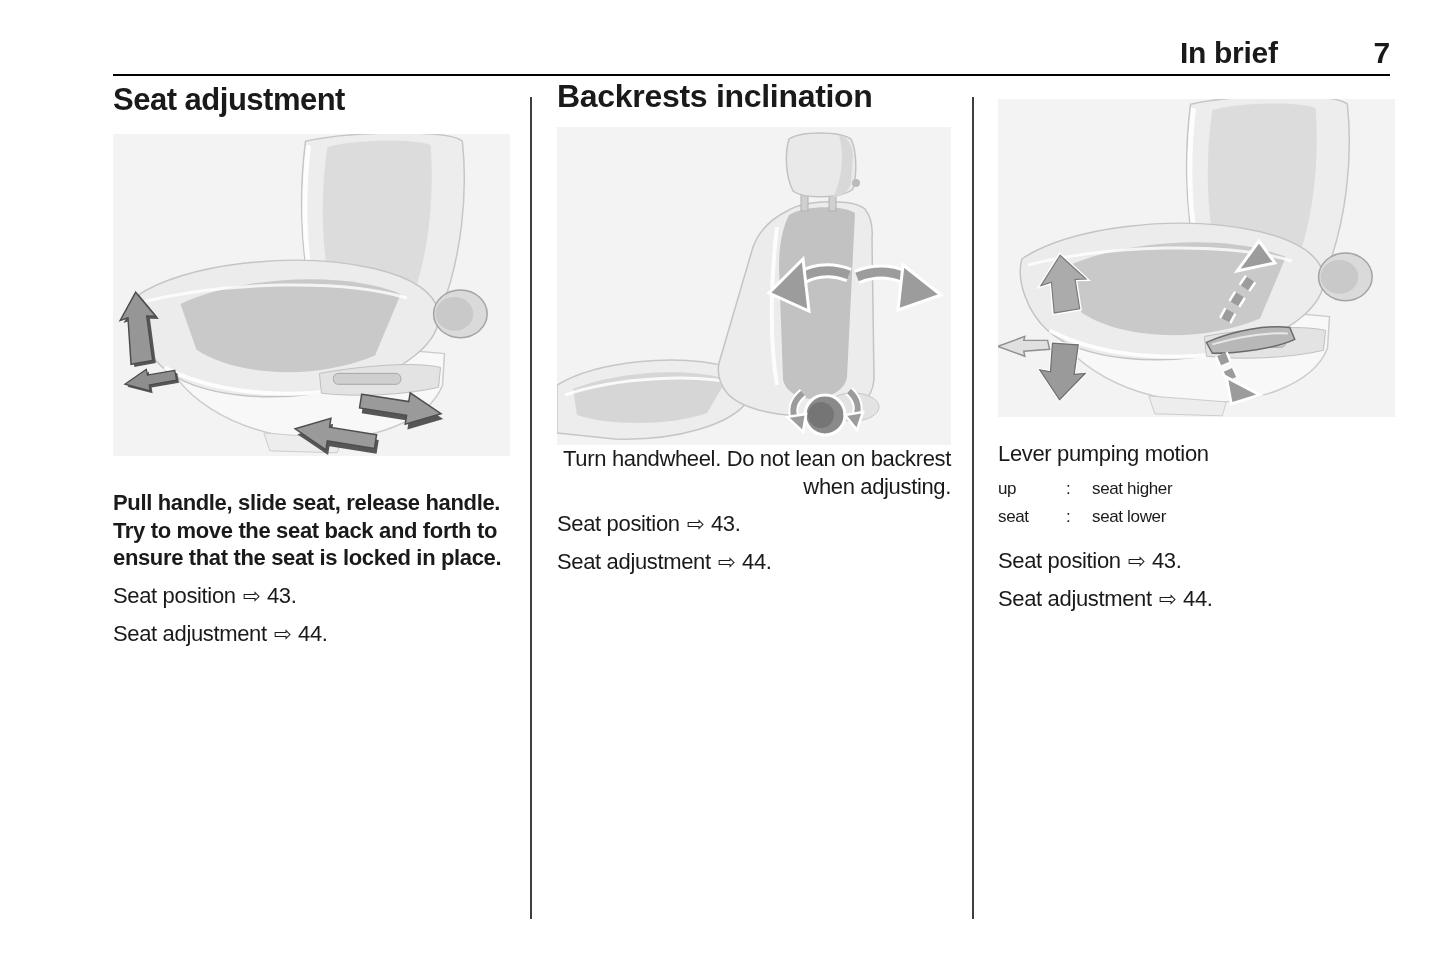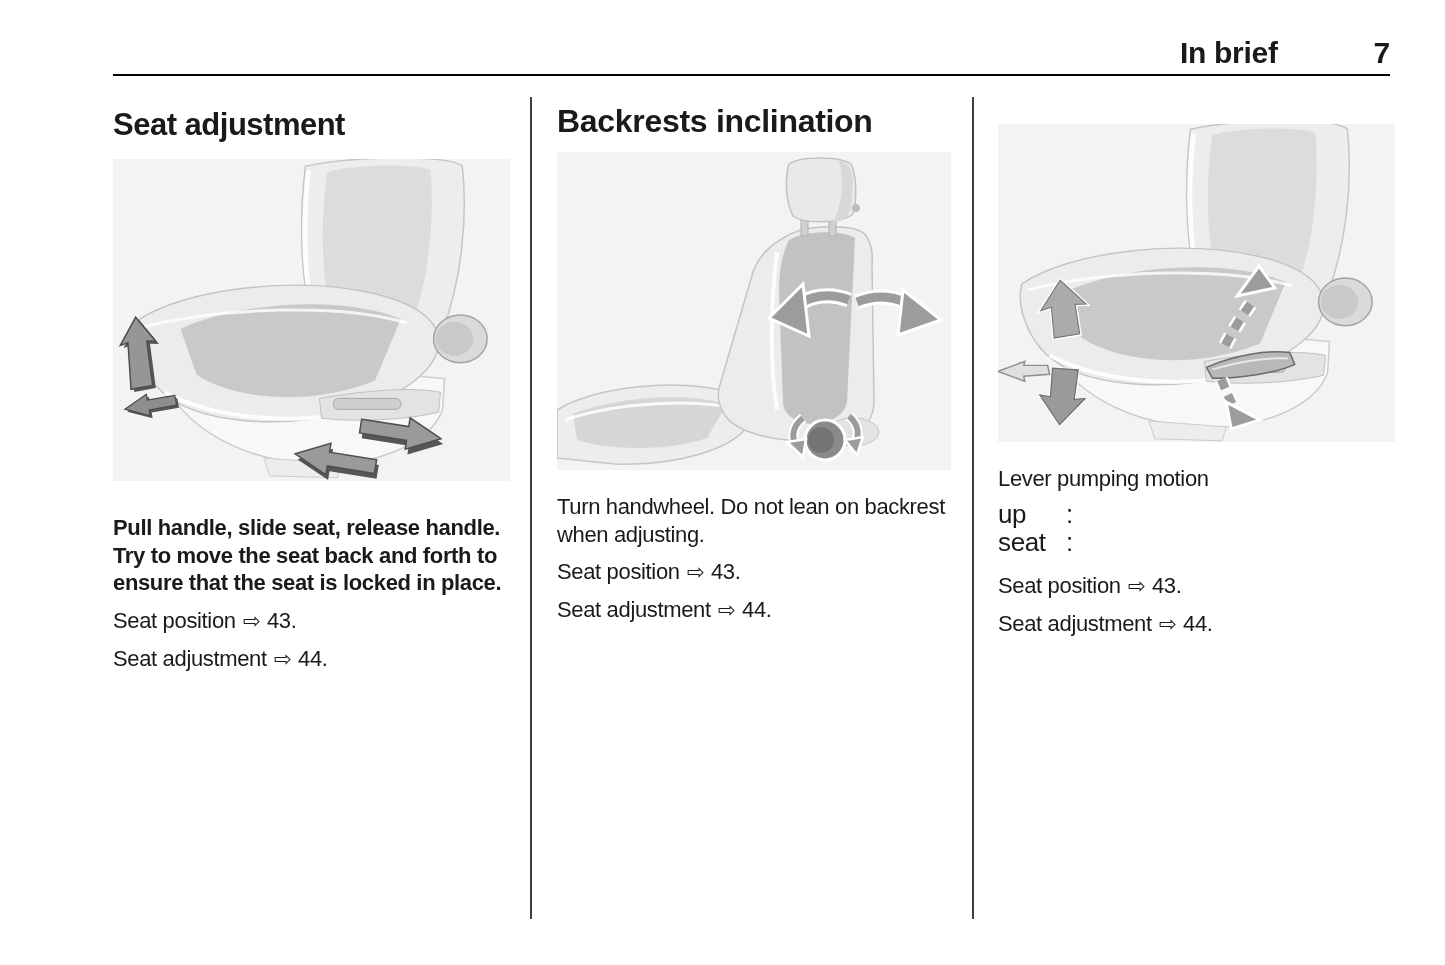--- a/index.html
+++ b/index.html
@@ -10,39 +10,39 @@
   }
   .header-line{
     position:absolute;left:113px;top:36px;width:1277px;
     display:flex;justify-content:flex-end;align-items:center;
     font-size:30px;font-weight:bold;letter-spacing:-0.3px;
   }
   .header-line .pagenum{margin-left:96px;}
   .header-rule{position:absolute;left:113px;top:74px;width:1277px;height:2px;background:#000;}
   .vdiv{position:absolute;top:97px;height:822px;width:2px;background:#3f3f3f;}
   #vdiv1{left:530px;} #vdiv2{left:972px;}
-  .col{position:absolute;top:107px;}
+  .col{position:absolute;top:82px;}
   #col1{left:113px;width:397px;}
   #col2{left:557px;width:394px;}
   #col3{left:998px;width:397px;}
   h1,h2,p{margin:0;}
   h1{font-size:31px;line-height:36px;letter-spacing:-0.5px;}
   h2{font-size:32px;line-height:28px;letter-spacing:-0.3px;}
   #col1 h2{margin-top:20px;}
   .illus{margin:0;line-height:0;background:#f3f3f3;}
   #col1 .illus{margin-top:16px;}
   #col2 .illus,#col3 .illus{margin-top:17px;}
   .body{font-size:22px;line-height:27.5px;letter-spacing:-0.35px;}
   #col1 .body{margin-top:33px;font-weight:bold;}
-  #col2 .body{margin-top:23px;}
+  #col2 .body{text-align:right;}
   #col3 .body{margin-top:23px;}
   .ref{font-size:22px;line-height:27px;letter-spacing:-0.35px;margin-top:10px;}
   #col2 .ref:first-of-type{margin-top:12px;}
   .ref .arr{padding:0 7px;font-family:"DejaVu Sans",sans-serif;font-size:21px;}
-  .defs{margin-top:7px;font-size:26px;line-height:28px;letter-spacing:-0.35px;}
+  .defs{margin-top:7px;font-size:17px;line-height:28px;letter-spacing:-0.35px;}
   .defrow{display:grid;grid-template-columns:68px 26px auto;}
   #col3 .ref.first{margin-top:16px;}
 </style>
 </head>
 <body>
 
 <svg width="0" height="0" style="position:absolute">
   <defs>
     <g id="seat34">
 
@@ -195,24 +195,26 @@
         <path d="M225,258 C229,268 233,277 237,285" stroke="#9c9c9c" stroke-width="9" stroke-dasharray="10 7" fill="none"></path>
         <polygon points="230,281 264,299 235,308" fill="#9c9c9c" stroke="#ffffff" stroke-width="3"></polygon>
       </g>
     </svg>
   </figure>
   <p class="body">Lever pumping motion</p>
   <div class="defs">
     <div class="defrow">
       <span>up</span>
       <span>:</span>
+      <span>seat higher</span>
     </div>
     <div class="defrow">
       <span>seat</span>
       <span>:</span>
+      <span>seat lower</span>
     </div>
   </div>
   <p class="ref first"><span>Seat position</span><span class="arr">⇨</span><span>43.</span></p>
   <p class="ref"><span>Seat adjustment</span><span class="arr">⇨</span><span>44.</span></p>
 </section>
 
 <div class="vdiv" id="vdiv1"></div>
 <div class="vdiv" id="vdiv2"></div>
 
 </body></html>

